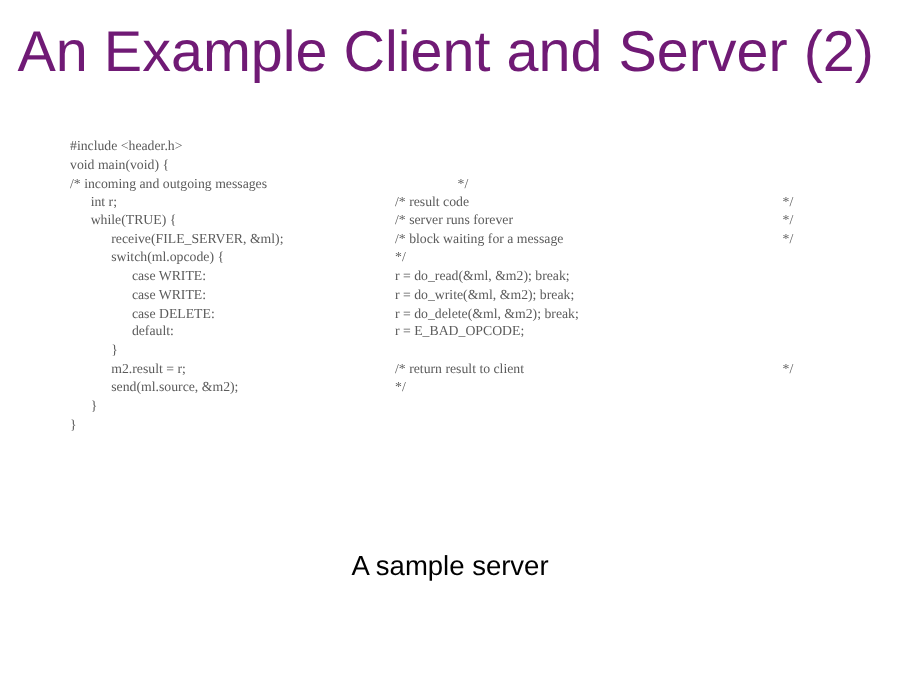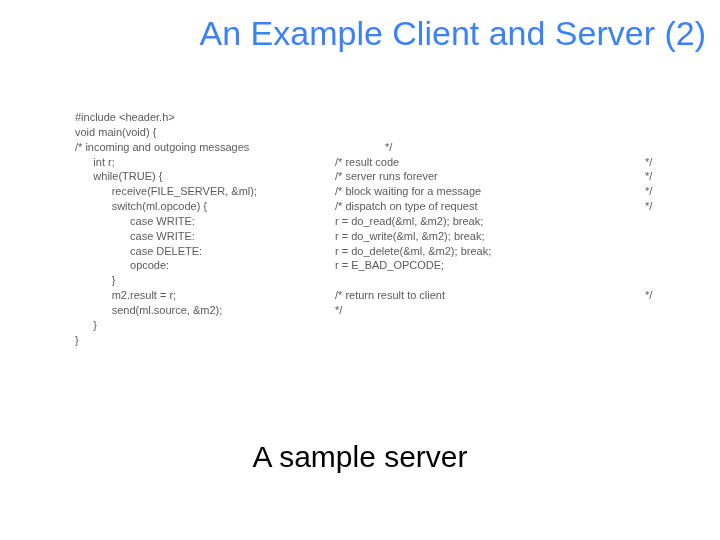--- a/index.html
+++ b/index.html
@@ -15,32 +15,31 @@
     width: 720px;
     height: 540px;
     position: relative;
     box-sizing: border-box;
   }
   .title {
     position: absolute;
     top: 14px;
     left: 14px;
     right: 14px;
-    color: #3b82f6;
-    font-size: 34px;
+    color: #701a75;
+    font-size: 46px;
     font-family: Arial, Helvetica, sans-serif;
     font-weight: normal;
-    text-align: right;
   }
   .code-block {
     position: absolute;
     top: 110px;
-    left: 75px;
+    left: 56px;
     width: 615px;
-    font-family: Liberation Sans, sans-serif;
+    font-family: Liberation Serif, serif;
     font-size: 11px;
     color: #5b5b5b;
     line-height: 1.35;
   }
   .code-row {
     display: flex;
     flex-direction: row;
     white-space: pre;
   }
   .col-code {
@@ -52,44 +51,44 @@
   .col-end {
     flex: 0 0 30px;
     text-align: left;
   }
   .caption {
     position: absolute;
     top: 440px;
     left: 0;
     right: 0;
     text-align: center;
-    font-size: 30px;
+    font-size: 22px;
     color: #000;
     font-family: Arial, Helvetica, sans-serif;
   }
 </style>
 </head>
 <body>
 
 <div class="slide">
   <div class="title">An Example Client and Server (2)</div>
 
   <div class="code-block">
     <div class="code-row"><span class="col-code">#include &lt;header.h&gt;</span><span class="col-cmt"></span><span class="col-end"></span></div>
     <div class="code-row"><span class="col-code">void main(void) {</span><span class="col-cmt"></span><span class="col-end"></span></div>
     <div class="code-row"><span class="col-cmt">/* incoming and outgoing messages</span><span class="col-end">*/</span></div>
     <div class="code-row"><span class="col-code">      int r;</span><span class="col-cmt">/* result code</span><span class="col-end">*/</span></div>
     <div class="code-row"><span class="col-code"></span><span class="col-cmt"></span><span class="col-end"></span></div>
     <div class="code-row"><span class="col-code">      while(TRUE) {</span><span class="col-cmt">/* server runs forever</span><span class="col-end">*/</span></div>
     <div class="code-row"><span class="col-code">            receive(FILE_SERVER, &amp;ml);</span><span class="col-cmt">/* block waiting for a message</span><span class="col-end">*/</span></div>
-    <div class="code-row"><span class="col-code">            switch(ml.opcode) {</span><span class="col-cmt">/* dispatch on type of request</span><span class="col-end">*/</span></div>
+    <div class="code-row"><span class="col-code">            switch(ml.opcode) {</span><span class="col-end">*/</span></div>
     <div class="code-row"><span class="col-code">                  case WRITE:</span><span class="col-cmt">r = do_read(&amp;ml, &amp;m2); break;</span><span class="col-end"></span></div>
     <div class="code-row"><span class="col-code">                  case WRITE:</span><span class="col-cmt">r = do_write(&amp;ml, &amp;m2); break;</span><span class="col-end"></span></div>
     <div class="code-row"><span class="col-code">                  case DELETE:</span><span class="col-cmt">r = do_delete(&amp;ml, &amp;m2); break;</span><span class="col-end"></span></div>
-    <div class="code-row"><span class="col-code">                  opcode:</span><span class="col-cmt">r = E_BAD_OPCODE;</span><span class="col-end"></span></div>
+    <div class="code-row"><span class="col-code">                  default:</span><span class="col-cmt">r = E_BAD_OPCODE;</span><span class="col-end"></span></div>
     <div class="code-row"><span class="col-code">            }</span><span class="col-cmt"></span><span class="col-end"></span></div>
     <div class="code-row"><span class="col-code">            m2.result = r;</span><span class="col-cmt">/* return result to client</span><span class="col-end">*/</span></div>
     <div class="code-row"><span class="col-code">            send(ml.source, &amp;m2);</span><span class="col-end">*/</span></div>
     <div class="code-row"><span class="col-code">      }</span><span class="col-cmt"></span><span class="col-end"></span></div>
     <div class="code-row"><span class="col-code">}</span><span class="col-cmt"></span><span class="col-end"></span></div>
   </div>
 
   <div class="caption">A sample server</div>
 </div>
 

